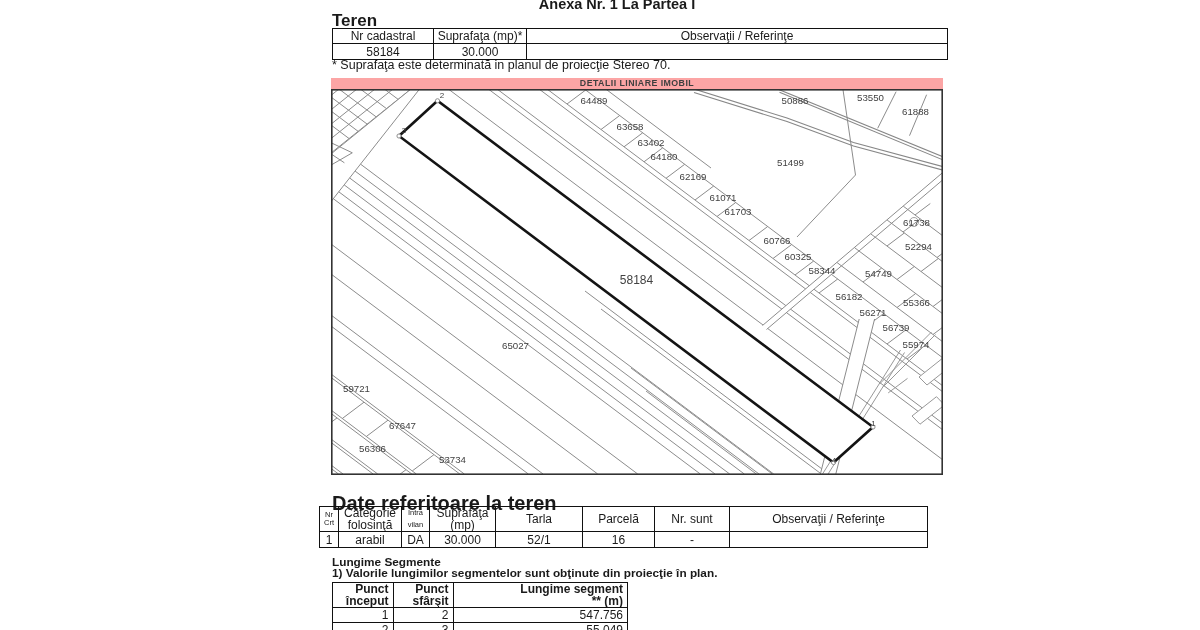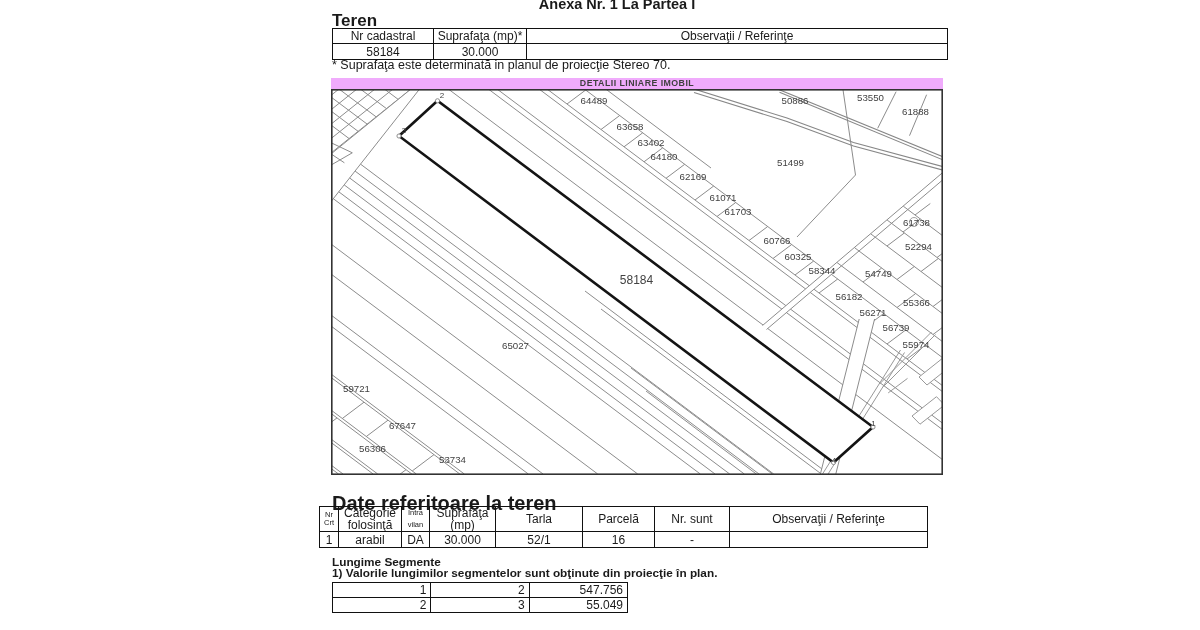--- a/index.html
+++ b/index.html
@@ -28,21 +28,21 @@
     <tr style="height:16px;">
       <td class="tc">58184</td>
       <td class="tc">30.000</td>
       <td></td>
     </tr>
   </tbody>
   </table>
 
   <div class="abs" style="left:332px;top:58px;font-size:12.5px;">* Suprafaţa este determinată in planul de proiecţie Stereo 70.</div>
 
-  <div class="abs" style="left:331px;top:78px;width:612px;height:11px;line-height:11px;background:#f0abfc;text-align:center;font-size:8.8px;font-weight:bold;color:#3f3f3f;letter-spacing:.45px;">DETALII LINIARE IMOBIL</div>
+  <div class="abs" style="left:331px;top:78px;width:612px;height:11px;line-height:11px;background:#fca5a5;text-align:center;font-size:8.8px;font-weight:bold;color:#3f3f3f;letter-spacing:.45px;">DETALII LINIARE IMOBIL</div>
 
   <div class="abs" style="left:331px;top:89px;">
   <svg width="612" height="386" viewBox="0 0 612 386">
     <defs>
       <clipPath id="mapclip">
           <rect x="1" y="1" width="610" height="384"></rect>
         </clipPath>
       <clipPath id="latclip">
           <polygon points="0,0 80,0 0,65"></polygon>
         </clipPath>
@@ -261,20 +261,25 @@
       <td></td>
     </tr>
   </tbody>
   </table>
 
   <div class="abs" style="left:332px;top:554.5px;font-size:11.8px;font-weight:bold;">Lungime Segmente</div>
   <div class="abs" style="left:332px;top:565.5px;font-size:11.8px;font-weight:bold;">1) Valorile lungimilor segmentelor sunt obţinute din proiecţie în plan.</div>
 
   <table class="abs" style="left:332px;top:582px;width:296px;">
     <tbody>
+      <tr style="height:24px;font-weight:bold;">
+      <td class="tr" style="width:55.5px;line-height:12px;">Punct<br>început</td>
+      <td class="tr" style="width:55px;line-height:12px;">Punct<br>sfârşit</td>
+      <td class="tr" style="line-height:12px;">Lungime segment<br>** (m)</td>
+    </tr>
     <tr style="height:15px;">
       <td class="tr">1</td>
         <td class="tr">2</td>
         <td class="tr">547.756</td>
     </tr>
     <tr style="height:15px;">
       <td class="tr">2</td>
         <td class="tr">3</td>
         <td class="tr">55.049</td>
     </tr>

